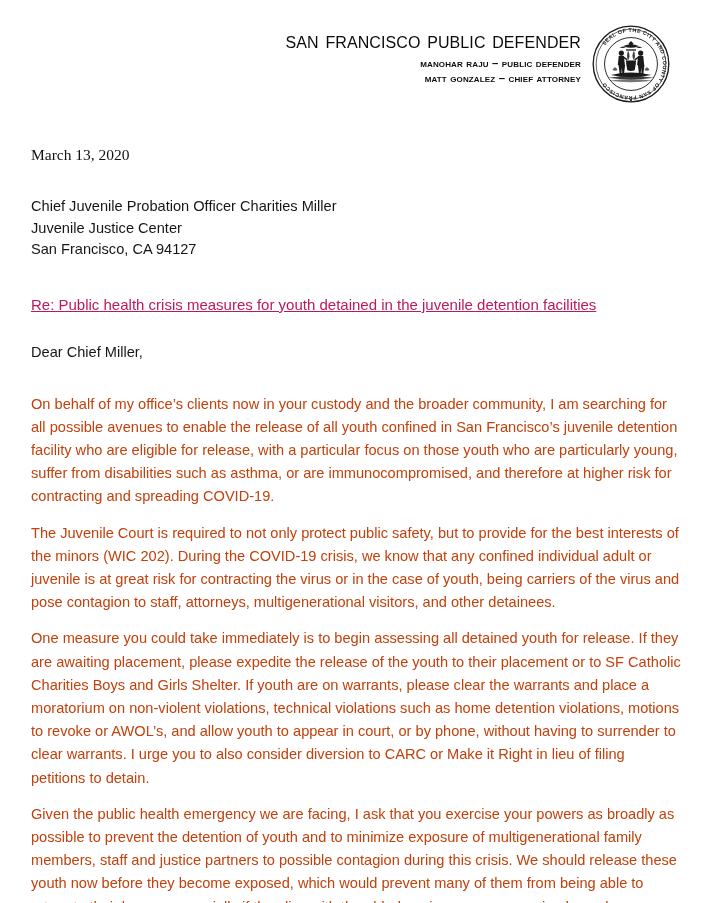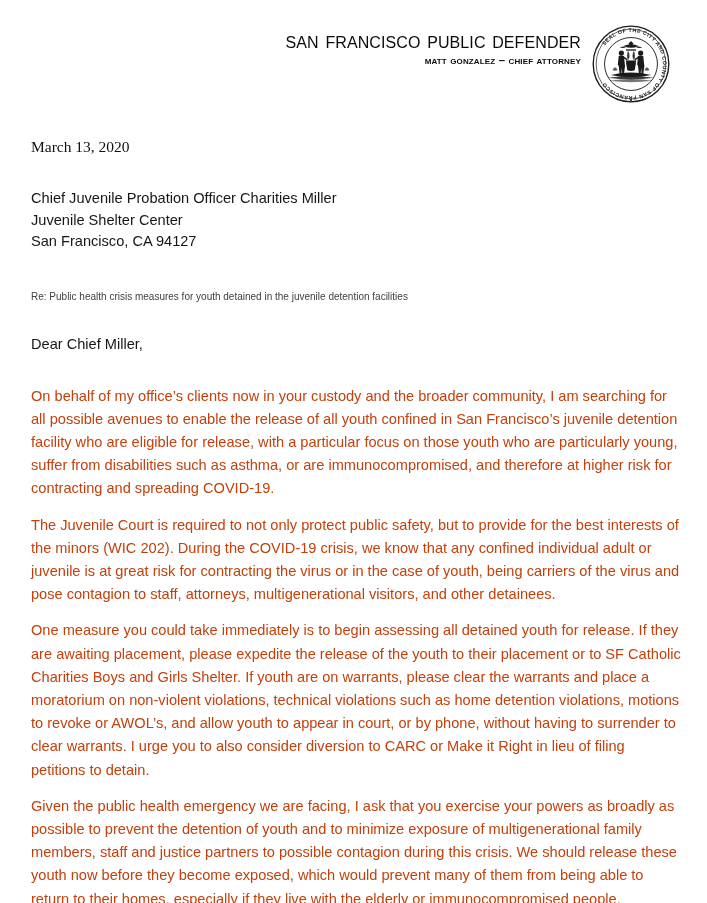--- a/index.html
+++ b/index.html
@@ -80,36 +80,37 @@
     left: 31px;
     top: 137px;
     width: 652px;
   }
 
   .date-line {
     font-family: "Liberation Serif", serif;
     font-size: 15.5px;
     line-height: 20px;
     color: #111111;
-    margin: 0 0 31px 0;
+    margin: 8px 0 31px 0;
   }
 
   .address-block {
     font-size: 14.6px;
     line-height: 21.5px;
     color: #161616;
     margin: 0 0 33px 0;
   }
   .address-line { display: block; }
 
   .re-line {
-    font-size: 10px;
+    font-size: 15px;
     line-height: 21px;
-    color: #404040;
+    color: #be185d;
     margin: 0 0 27px 0;
+    text-decoration: underline;
   }
 
   .salutation {
     font-size: 14.6px;
     line-height: 21px;
     color: #161616;
     margin: 4px 0 30px 0;
   }
 
   .para {
@@ -123,20 +124,21 @@
 </style>
 </head>
 <body>
 
 <div class="page">
 
   <div class="letterhead">
 
     <div class="letterhead-text">
       <div class="org-title">San Francisco Public Defender</div>
+      <div class="org-subtitle">Manohar Raju – Public Defender</div>
       <div class="org-subtitle second">Matt Gonzalez – Chief Attorney</div>
     </div>
 
     <div class="seal">
       <svg viewBox="0 0 100 100" width="84" height="84" aria-hidden="true">
         <defs>
           <path id="ringpath" d="M 50,50 m -38,0 a 38,38 0 1,1 76,0 a 38,38 0 1,1 -76,0"></path>
         </defs>
         <circle cx="50" cy="50" r="45" fill="#ffffff" stroke="#1a1a1a" stroke-width="1.6"></circle>
         <circle cx="50" cy="50" r="41.5" fill="none" stroke="#1a1a1a" stroke-width="0.8"></circle>
@@ -172,21 +174,21 @@
       </svg>
     </div>
   </div>
 
   <div class="letter-body">
 
     <div class="date-line">March 13, 2020</div>
 
     <div class="address-block">
       <span class="address-line">Chief Juvenile Probation Officer Charities Miller</span>
-      <span class="address-line">Juvenile Shelter Center</span>
+      <span class="address-line">Juvenile Justice Center</span>
       <span class="address-line">San Francisco, CA 94127</span>
     </div>
 
     <div class="re-line">Re:  Public health crisis measures for youth detained in the juvenile detention facilities</div>
 
     <div class="salutation">Dear Chief Miller,</div>
 
     <p class="para">On behalf of my office’s clients now in your custody and the broader community, I am searching for all possible avenues to enable the release of all youth confined in San Francisco’s juvenile detention facility who are eligible for release, with a particular focus on those youth who are particularly young, suffer from disabilities such as asthma, or are immunocompromised, and therefore at higher risk for contracting and spreading COVID-19.</p>
     <p class="para">The Juvenile Court is required to not only protect public safety, but to provide for the best interests of the minors (WIC 202). During the COVID-19 crisis, we know that any confined individual adult or juvenile is at great risk for contracting the virus or in the case of youth, being carriers of the virus and pose contagion to staff, attorneys, multigenerational visitors, and other detainees.</p>
     <p class="para">One measure you could take immediately is to begin assessing all detained youth for release. If they are awaiting placement, please expedite the release of the youth to their placement or to SF Catholic Charities Boys and Girls Shelter. If youth are on warrants, please clear the warrants and place a moratorium on non-violent violations, technical violations such as home detention violations, motions to revoke or AWOL’s, and allow youth to appear in court, or by phone, without having to surrender to clear warrants. I urge you to also consider diversion to CARC or Make it Right in lieu of filing petitions to detain.</p>

